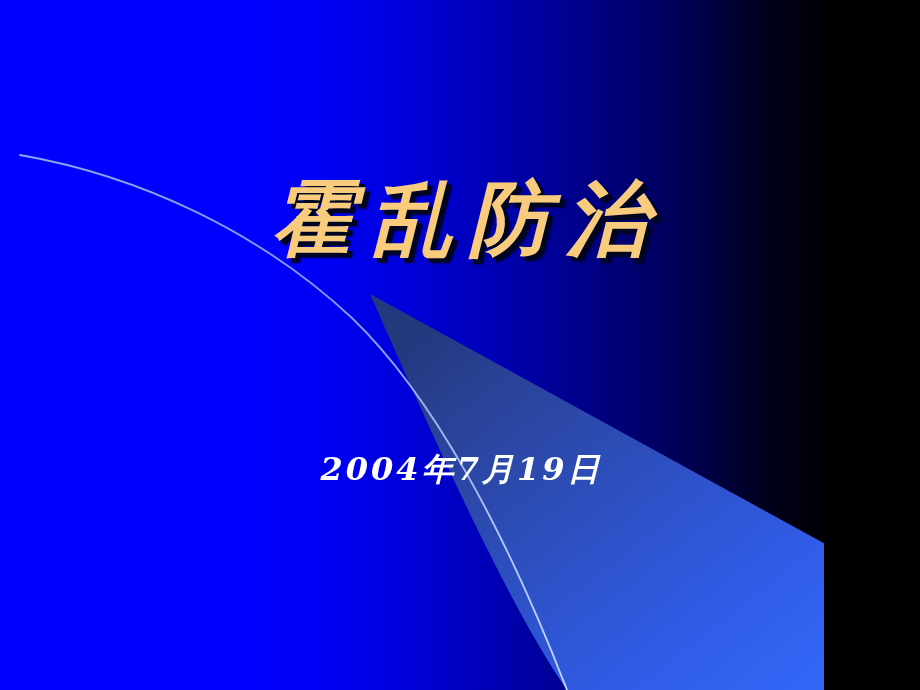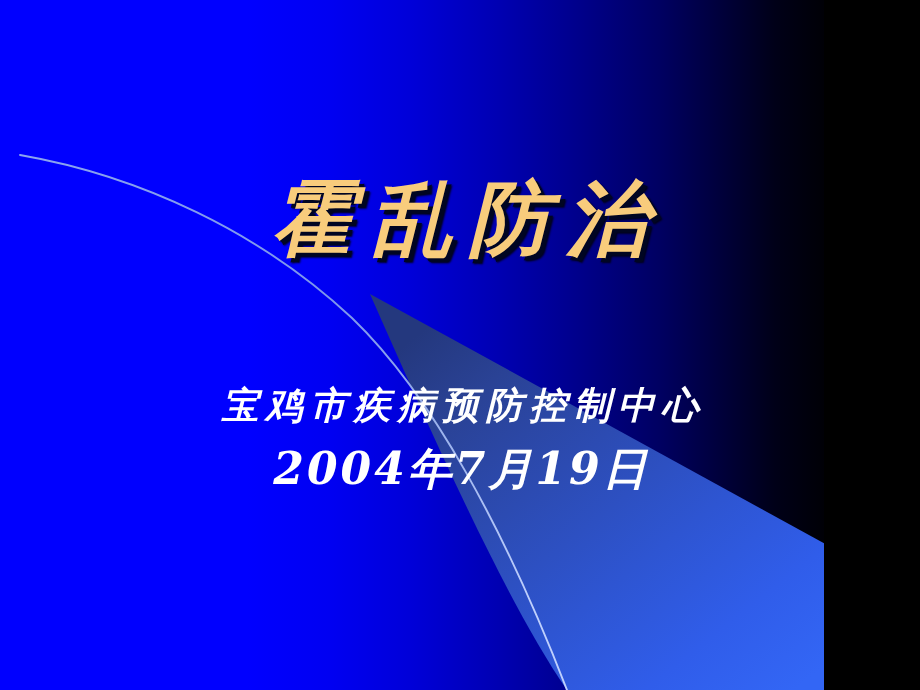--- a/index.html
+++ b/index.html
@@ -89,21 +89,21 @@
   .date {
     position: absolute;
     left: 0;
     top: 447px;
     width: 920px;
     text-align: center;
     color: #ffffff;
     font-family: "DejaVu Serif", "Liberation Serif", serif;
     font-weight: 700;
     font-style: italic;
-    font-size: 44px;
+    font-size: 32px;
     line-height: 44px;
     letter-spacing: 3px;
     text-indent: 3px;
     white-space: nowrap;
   }
 </style>
 </head>
 <body>
 
 <div class="slide">
@@ -134,18 +134,17 @@
 
     <path d="M 20,155
              C 140,176 260,232 352,318
              C 432,395 505,530 567,690" fill="none" stroke="url(#arcGrad)" stroke-width="1.9" stroke-linecap="round"></path>
   </svg>
 
   <div class="content">
 
     <div class="title">霍乱防治</div>
 
-    <div class="subtitle">宝鸡市疾病预防控制中心</div>
 
     <div class="date">2004年7月19日</div>
 
   </div>
 </div>
 
 </body></html>

